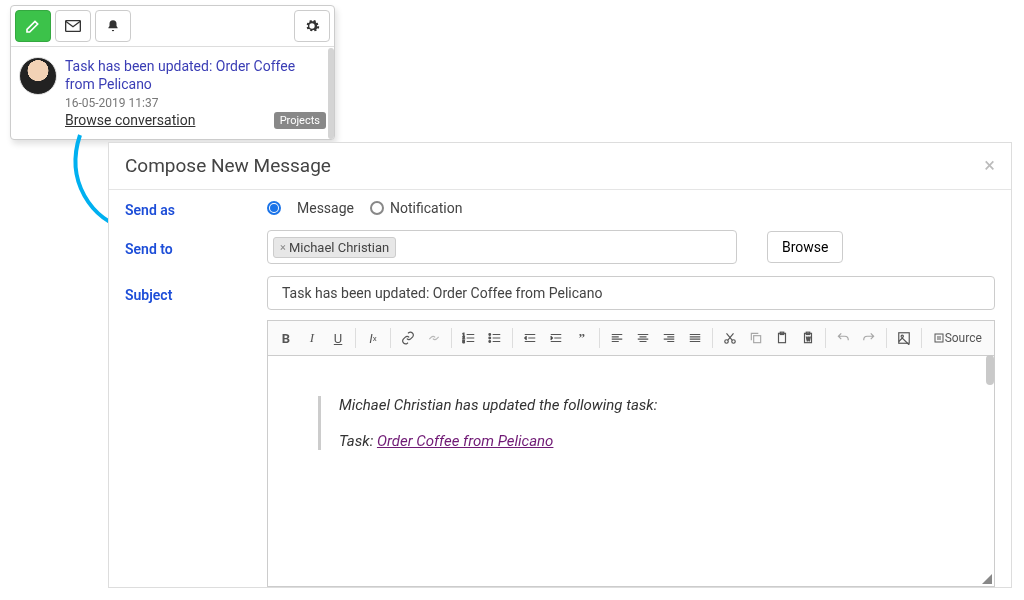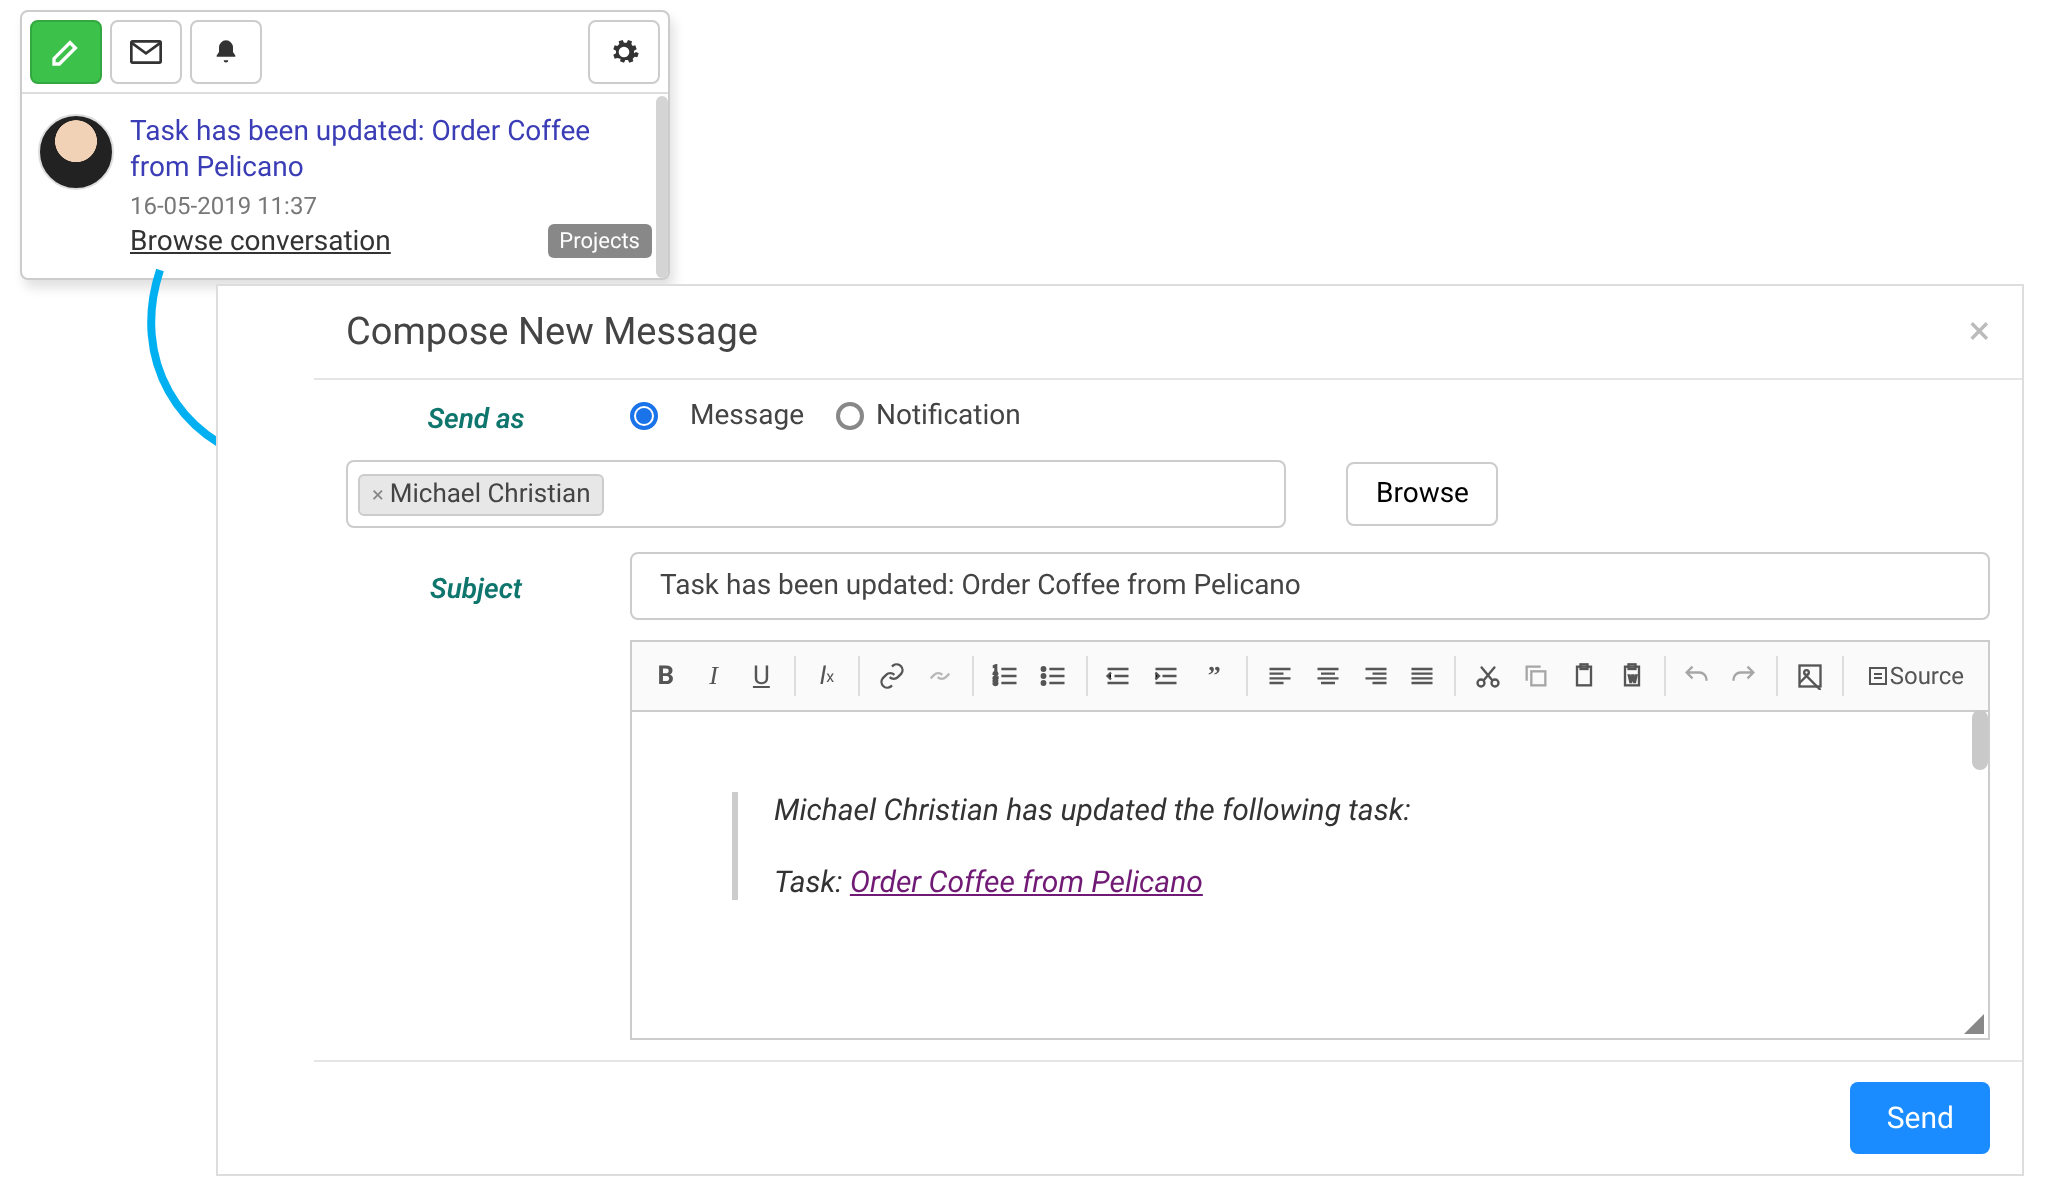--- a/index.html
+++ b/index.html
@@ -17,27 +17,27 @@
   .notif-title { color: #3a3db5; font-size: 14px; line-height: 1.3; margin-bottom: 3px; }
   .notif-time { color: #777; font-size: 12px; margin-bottom: 0; }
   .notif-link { color: #333; font-size: 14px; text-decoration: underline; cursor: pointer; }
   .notif-badge { position: absolute; right: 8px; bottom: 10px; background: #888; color: #fff; font-size: 11px; padding: 2px 6px; border-radius: 3px; }
   .scroll-hint { position:absolute; right:0; top:42px; bottom:0; width:6px; background:#d4d4d4; border-radius:3px;}
 
   
   .arrow-svg { position: absolute; left: 60px; top: 130px; width: 80px; height: 120px; }
 
   
-  .modal { position: absolute; left: 108px; top: 142px; right: 12px; bottom: 12px; border: 1px solid #ddd; background: #fff; display: flex; flex-direction: column; padding-left: 48px; }
+  .modal { position: absolute; left: 108px; top: 142px; right: 12px; bottom: 12px; border: 1px solid #ddd; background: #fff; display: flex; flex-direction: column; }
   .modal-header { display: flex; align-items: center; padding: 10px 16px 12px 16px; border-bottom: 1px solid #e5e5e5; }
   .modal-title { font-size: 19px; color: #444; }
   .modal-close { margin-left: auto; font-size: 20px; color: #bbb; cursor: pointer; background:none; border:none; }
 
   .form-row { display: flex; align-items: center; padding: 8px 16px 4px 16px; gap: 12px; }
-  .form-label { width: 130px; text-align: center; font-weight: 600; font-size: 14px; color: #0f766e; padding-top:4px;font-style:italic; }
+  .form-label { width: 130px; text-align: left; font-weight: 600; font-size: 14px; color: #1d4ed8; padding-top:4px; }
   .radio-group { display: flex; gap: 16px; align-items: center; font-size: 14px; color:#444; }
   .radio { width:14px; height:14px; border-radius:50%; border:2px solid #888; display:inline-flex; align-items:center; justify-content:center; }
   .radio.checked { border-color:#1a73e8; }
   .radio.checked::after { content:""; width:8px; height:8px; border-radius:50%; background:#1a73e8; }
 
   .token-input { flex:1; max-width:470px; border:1px solid #ccc; border-radius:4px; padding:5px; min-height:34px; display:flex; align-items:center; gap:4px; }
   .token { background:#e7e7e7; border:1px solid #ccc; border-radius:3px; padding:2px 6px; font-size:13px; display:flex; align-items:center; gap:3px; color:#444;}
   .token .x { color:#888; font-size:11px; cursor:pointer; }
   .browse-btn { border:1px solid #ccc; border-radius:4px; padding:7px 14px; background:#fff; font-size:14px; cursor:pointer; margin-left:18px; }
 
@@ -118,20 +118,21 @@
         <span>Message</span>
       </label>
       <label style="display:flex;align-items:center;gap:6px;cursor:pointer">
         <span class="radio"></span>
         <span>Notification</span>
       </label>
     </div>
   </div>
 
   <div class="form-row">
+    <div class="form-label">Send to</div>
     <div class="token-input">
       <span class="token">
         <span class="x">×</span>
         <span>Michael Christian</span>
       </span>
     </div>
     <button class="browse-btn">Browse</button>
   </div>
 
   <div class="form-row">
@@ -270,16 +271,13 @@
       <div class="quote">
         <p>Michael Christian has updated the following task:</p>
         <p>
           <span>Task: </span><a class="task-link">Order Coffee from Pelicano</a>
         </p>
       </div>
     </div>
     <div class="resize-handle"></div>
   </div>
 
-  <div class="modal-footer">
-    <button class="send-btn">Send</button>
-  </div>
 </div>
 
 </body></html>

